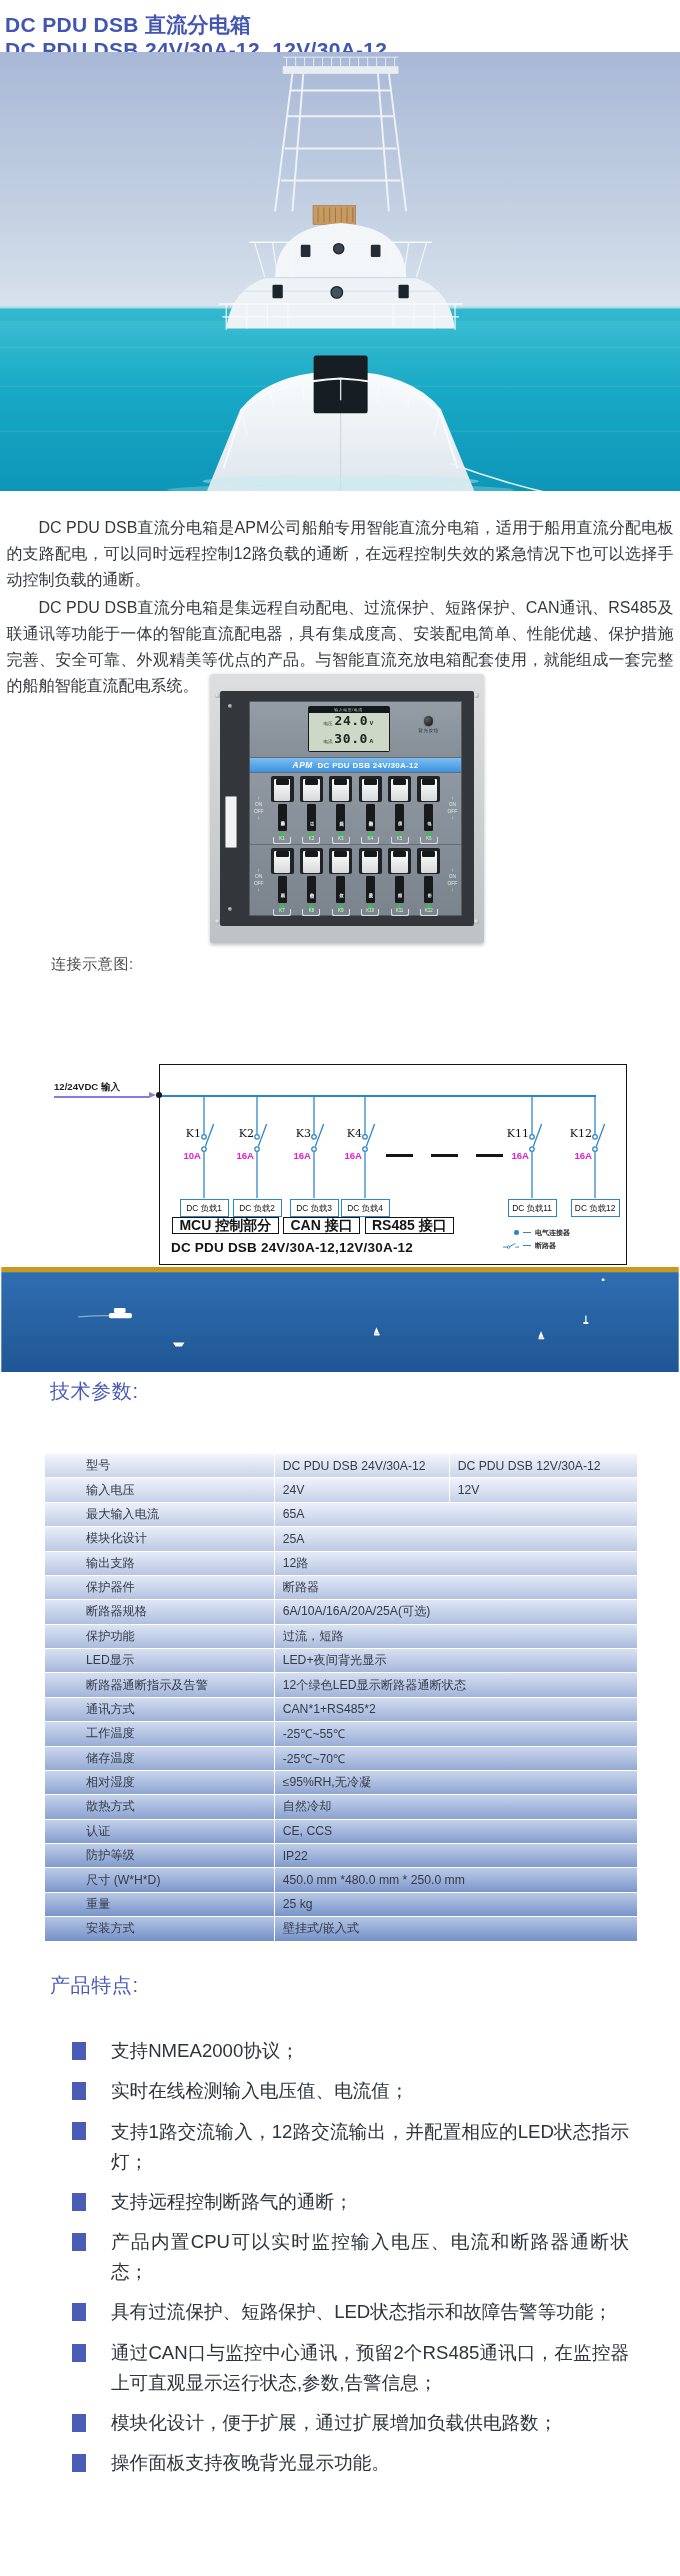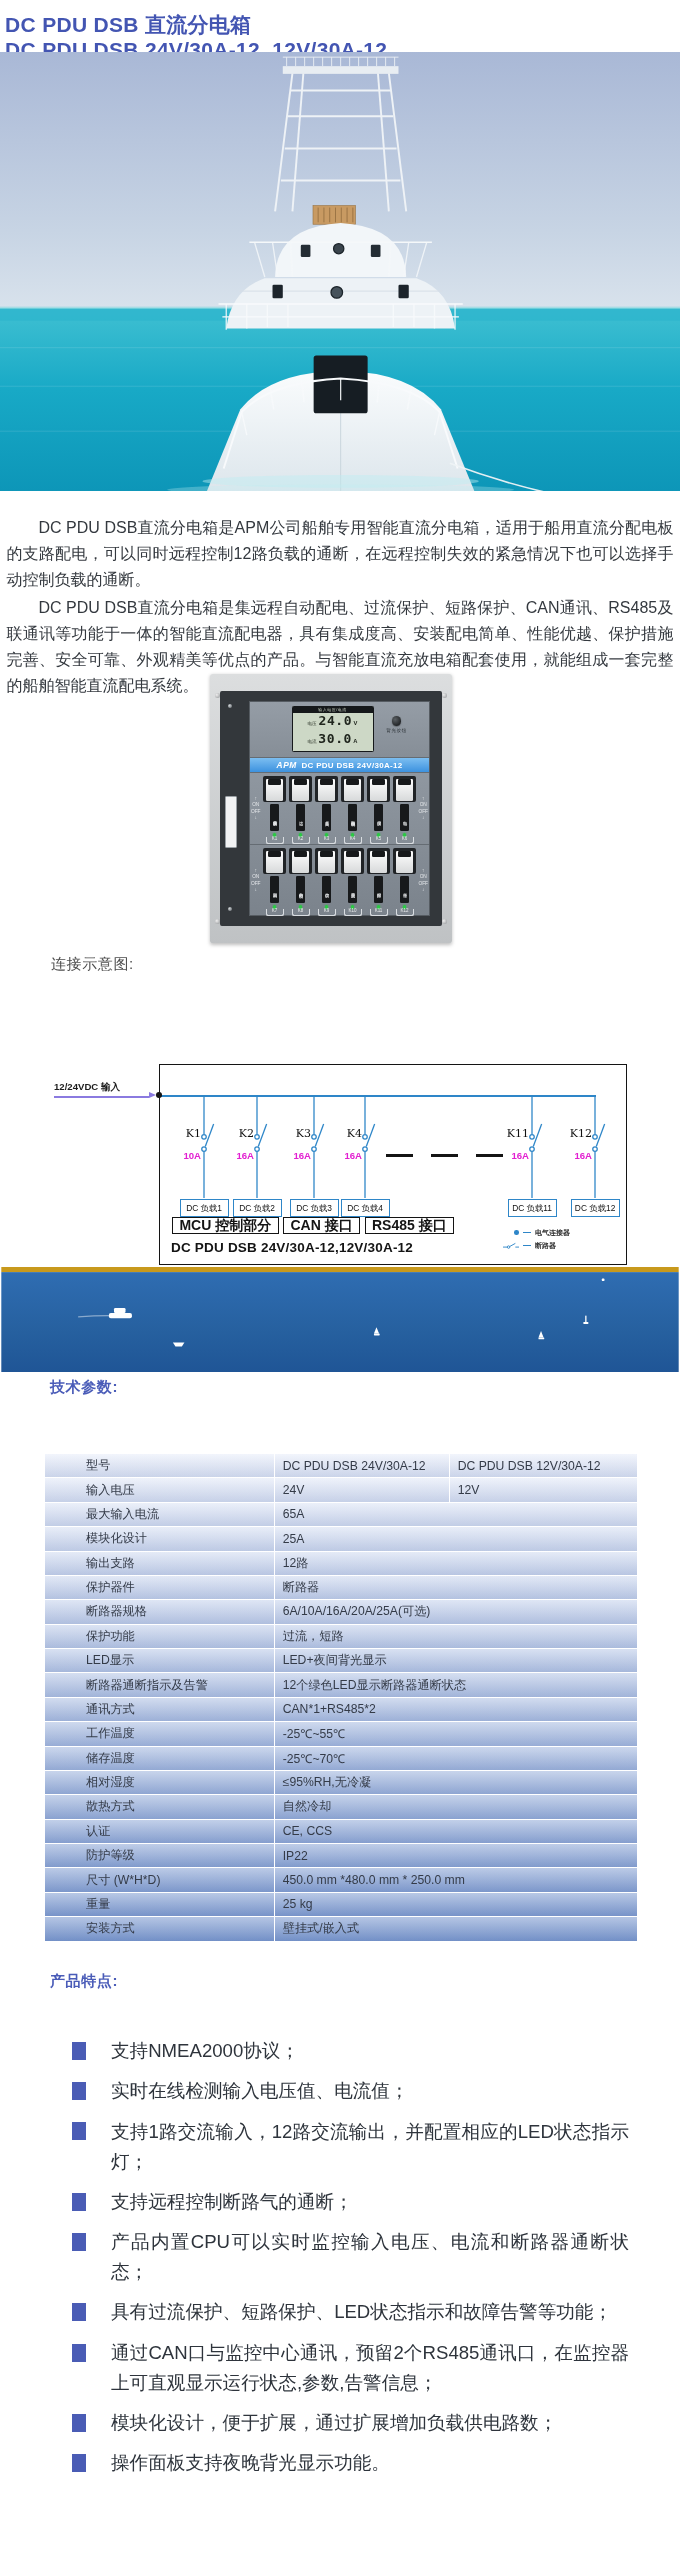--- a/index.html
+++ b/index.html
@@ -12,21 +12,21 @@
 
   
   .hero{position:absolute;left:0;top:40px;width:680px;height:439px;}
 
   
   .intro-p{position:absolute;left:6.4px;width:667px;font-size:16px;line-height:26px;color:#34393f;text-align:justify;text-indent:2em;}
   .p1{top:487px;}
   .p2{top:567px;}
 
   
-  .device{position:absolute;left:210px;top:662px;width:242px;height:269px;}
+  .device{position:absolute;left:210px;top:662px;width:274px;height:269px;}
   .dev-frame{position:absolute;inset:0;background:linear-gradient(180deg,#dcdedf,#bfc2c4);border-radius:2.6px;box-shadow:0 1.3px 3.9px rgba(0,0,0,.25);}
   .dev-screw{position:absolute;width:4.5px;height:4.5px;border-radius:50%;background:radial-gradient(circle at 35% 35%,#eee,#8e9194);}
   .dev-bezel{position:absolute;left:10.3px;top:16.7px;right:10.3px;bottom:16.7px;background:#33373b;border-radius:1.9px;}
   .dev-handle{position:absolute;left:15.4px;top:122px;width:9.6px;height:50px;background:#f2f3f4;border:1.3px solid #9aa0a5;border-radius:1.3px;}
   .bezel-dot{position:absolute;width:3.9px;height:3.9px;border-radius:50%;background:radial-gradient(circle at 35% 35%,#cfd3d6,#5d6266);}
   .dev-panel{position:absolute;left:39px;top:27px;right:22px;bottom:27px;background:linear-gradient(180deg,#99a1aa,#7b838c);border:0.6px solid #565c62;}
   .dev-display{height:55px;border-bottom:0.6px solid #656c73;position:relative;background:linear-gradient(180deg,#959da6,#868e97);}
   .lcd{position:absolute;left:calc(50% - 48px);top:3.9px;width:82px;height:46px;background:#cdd8c6;border:1.9px solid #15181a;border-radius:1.3px;box-sizing:border-box;}
   .lcd-head{height:6.4px;background:#15181a;color:#cfd8c8;font-size:3.9px;line-height:6.4px;text-align:center;letter-spacing:0.6px;}
   .lcd-row{display:flex;align-items:baseline;justify-content:center;height:17.4px;}
@@ -77,21 +77,21 @@
   .d-legend-row{display:flex;align-items:center;height:13px;gap:3.9px;}
   .d-legend-sym{width:28px;display:flex;align-items:center;gap:3.9px;justify-content:flex-end;}
   .d-legend-dash{width:8.4px;height:1.9px;background:#2e86c8;}
   .d-legend-dot{width:4.5px;height:4.5px;border-radius:50%;background:#2e86c8;}
   .d-legend-label{font-size:7px;color:#333;font-weight:bold;}
 
   
   .banner{position:absolute;left:0;top:1255px;width:680px;height:105px;}
 
   
-  .section-heading{position:absolute;left:50px;font-size:15px;font-weight:bold;color:#4a5cb8;letter-spacing:0.6px;}
+  .section-heading{position:absolute;left:50px;font-size:20px;font-weight:normal;color:#4a5cb8;letter-spacing:0.6px;}
   .spec-heading{top:1366px;}
   .spec-table{position:absolute;left:45px;top:1442px;width:592px;background:linear-gradient(180deg,#e9eefa 0%,#7e9bd0 100%);}
   .spec-row{display:grid;grid-template-columns:230px 175px 1fr;min-height:23px;border-bottom:1.9px solid #fff;}
   .spec-row .cell{border-right:1.9px solid #fff;background:linear-gradient(180deg,rgba(255,255,255,.40),rgba(35,65,135,.13));padding:3.2px 7.7px;box-sizing:border-box;display:flex;align-items:center;font-size:12.2px;color:#343b48;}
   .spec-row .cell:last-child{border-right:none;}
   .spec-row .cell.lbl{padding-left:41px;}
   .spec-row .cell.val:nth-child(2):last-child{grid-column:2 / -1;}
 
   
   .feat-heading{top:1960px;}

